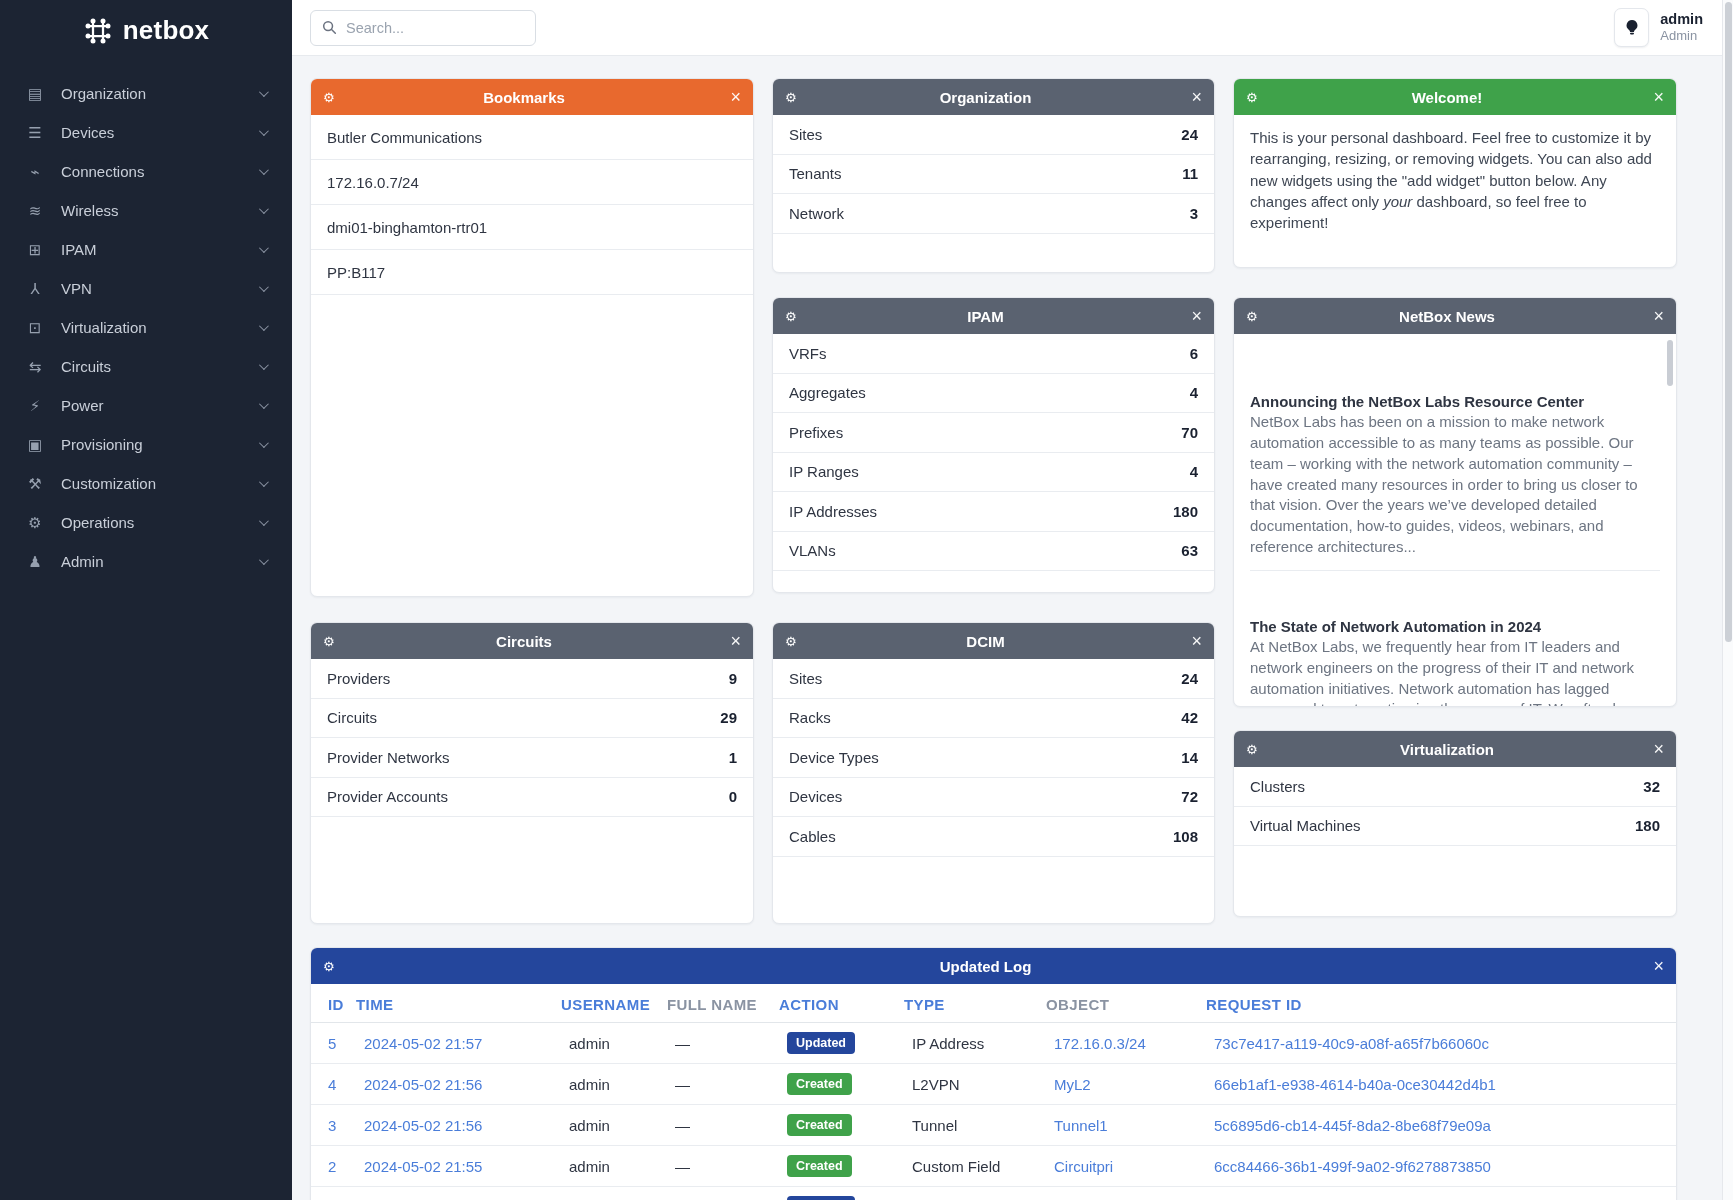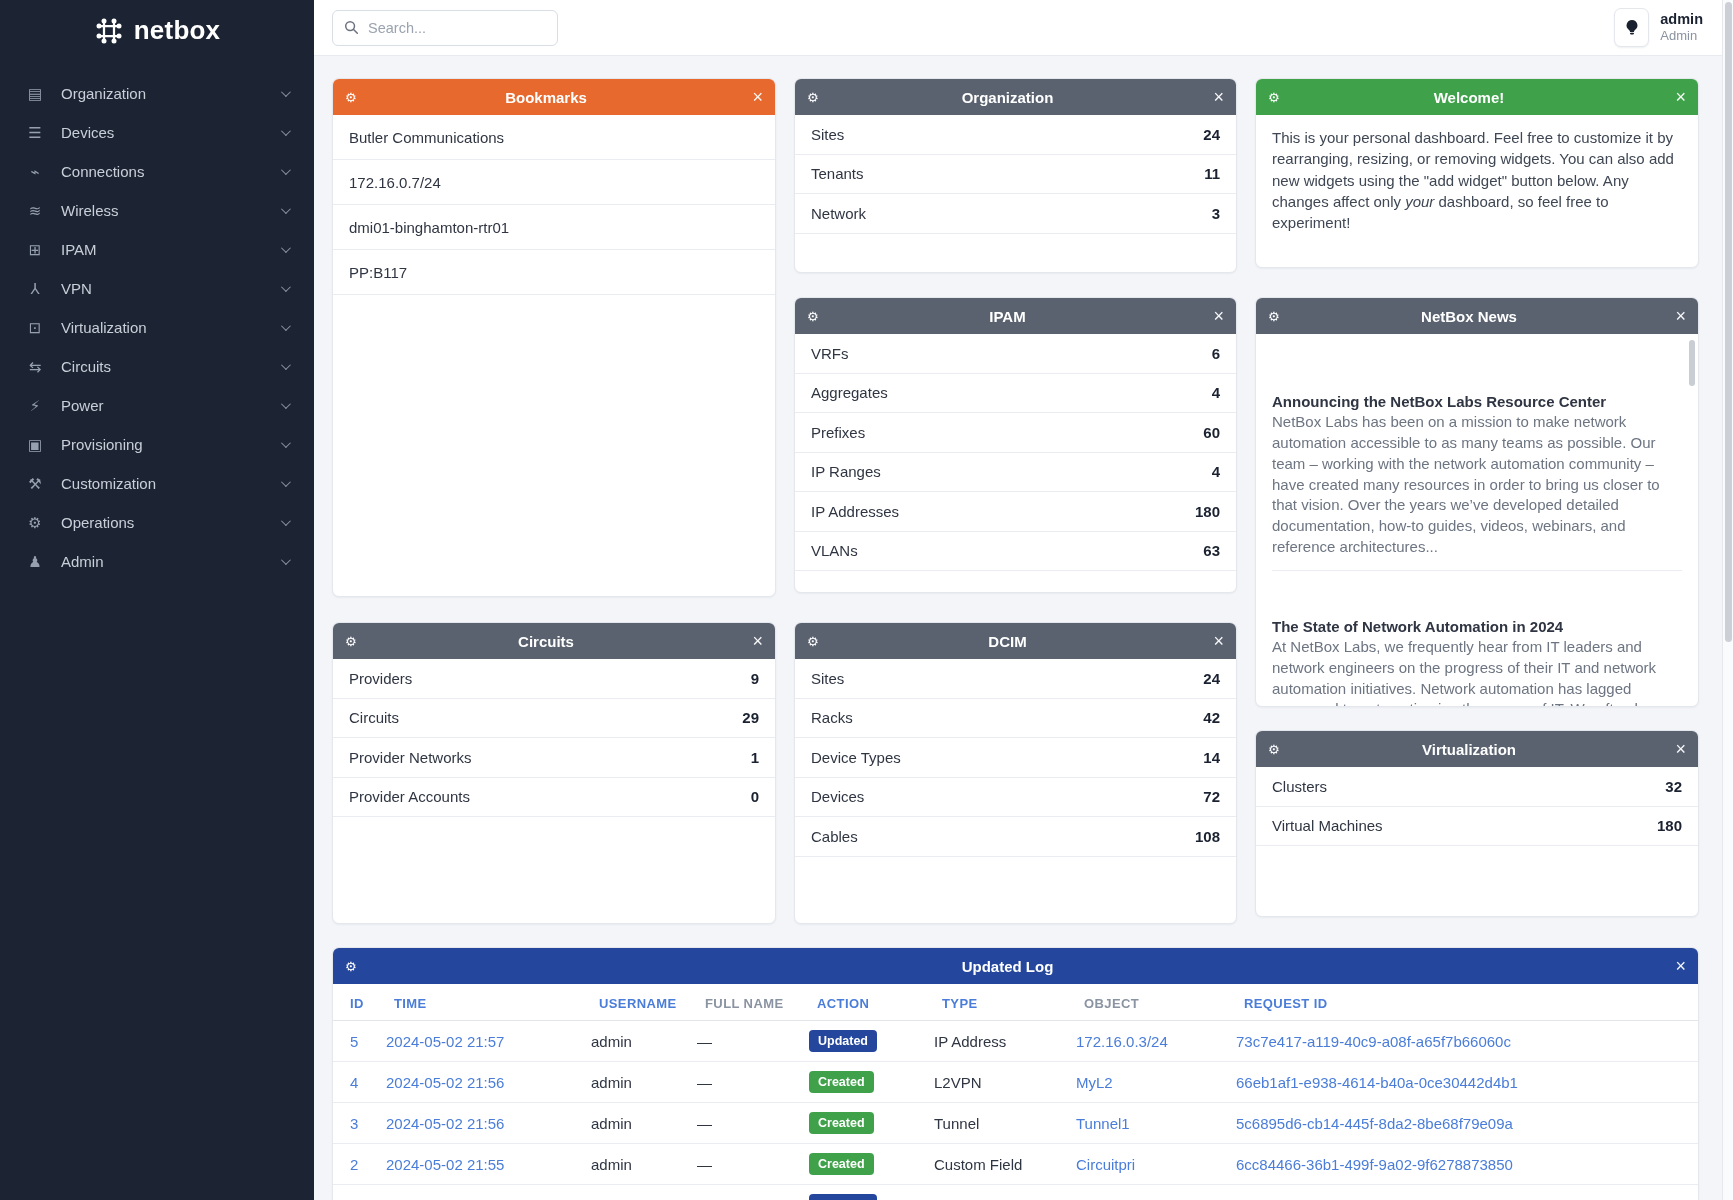--- a/index.html
+++ b/index.html
@@ -2,21 +2,21 @@
 <html><head>
 <meta charset="utf-8">
 <style>
   * { margin:0; padding:0; box-sizing:border-box; }
   html,body { width:1733px; height:1200px; overflow:hidden; }
   body {
     font-family:"Liberation Sans","DejaVu Sans",sans-serif;
     background:#f3f5f8; color:#2f3542; display:flex;
   }
   
-  .sidebar { width:314px; flex:none; background:#1c2433; color:#ccd2da; }
+  .sidebar { width:292px; flex:none; background:#1c2433; color:#ccd2da; }
   .logo { display:flex; align-items:center; justify-content:center; gap:10px; padding:15px 0 24px; }
   .logo-text { color:#fff; font-size:26px; font-weight:800; letter-spacing:.2px; }
   .nav { padding-top:4px; }
   .nav-item { display:flex; align-items:center; gap:15px; padding:0 26px 0 24px; height:39px; font-size:15px; cursor:pointer; }
   .nav-icon { width:22px; text-align:center; color:#96a0af; font-size:15px; flex:none; }
   .nav-label { flex:1; color:#c9cfd9; }
   .chev { width:7px; height:7px; border-right:1.6px solid #8a93a2; border-bottom:1.6px solid #8a93a2; transform:rotate(45deg) translateY(-2px); flex:none; }
   
   .main { flex:1; display:flex; flex-direction:column; min-width:0; position:relative; }
   .topbar { height:56px; background:#fff; border-bottom:1px solid #e7eaee; display:flex; align-items:center; justify-content:space-between; padding:0 30px 0 18px; flex:none; }
@@ -50,21 +50,21 @@
   .welcome-body { padding:12px 16px; font-size:15px; color:#3f4754; line-height:1.42; }
   .news-body { padding:12px 16px 0; }
   .news-item { padding-bottom:12px; border-bottom:1px solid #e9ecf0; margin-bottom:12px; }
   .news-item:last-child { border-bottom:none; margin-bottom:0; }
   .news-headline { font-size:15px; font-weight:700; color:#2f3542; display:block; margin-bottom:2px; cursor:pointer;margin-top:47px; }
   .news-text { font-size:15px; color:#6d7582; line-height:1.39; }
   .news-scroll { position:absolute; right:3px; top:6px; width:6px; height:46px; background:#c9cdd4; border-radius:3px; }
   
   .changelog { width:1367px; margin-top:23px; }
   table { width:100%; border-collapse:collapse; table-layout:fixed; }
-  th { text-align:left; font-size:13px; letter-spacing:.4px; font-weight:700; padding:12px 16px 9px; border-bottom:1px solid #e2e6ea; white-space:nowrap; }
+  th { text-align:left; font-size:15px; letter-spacing:.4px; font-weight:700; padding:12px 0 9px; border-bottom:1px solid #e2e6ea; white-space:nowrap; }
   th.h-link { color:#4a7dd9; cursor:pointer; } th.h-muted { color:#8a93a2; }
   td { padding:9px 8px; border-bottom:1px solid #e9ecf0; font-size:15px; color:#2f3542; white-space:nowrap; overflow:hidden; }
   th:first-child, td:first-child { padding-left:17px; }
   .cell-link { color:#4a7dd9; cursor:pointer; }
   .badge { display:inline-block; color:#fff; font-size:12.5px; font-weight:700; padding:4px 9px; border-radius:4px; }
   .badge-blue { background:#24469c; } .badge-green { background:#3fa24a; }
   
   .page-scroll { position:absolute; top:0; right:0; width:11px; height:1200px; background:#fafbfc; border-left:1px solid #e6e8ec; }
   .page-scroll-thumb { position:absolute; top:2px; left:2px; width:7px; height:640px; background:#ccd0d6; border-radius:4px; }
 </style>
@@ -260,21 +260,21 @@
             <div class="stat-row">
               <span class="stat-label">VRFs</span>
               <span class="stat-value">6</span>
             </div>
             <div class="stat-row">
               <span class="stat-label">Aggregates</span>
               <span class="stat-value">4</span>
             </div>
             <div class="stat-row">
               <span class="stat-label">Prefixes</span>
-              <span class="stat-value">60</span>
+              <span class="stat-value">70</span>
             </div>
             <div class="stat-row">
               <span class="stat-label">IP Ranges</span>
               <span class="stat-value">4</span>
             </div>
             <div class="stat-row">
               <span class="stat-label">IP Addresses</span>
               <span class="stat-value">180</span>
             </div>
             <div class="stat-row">

